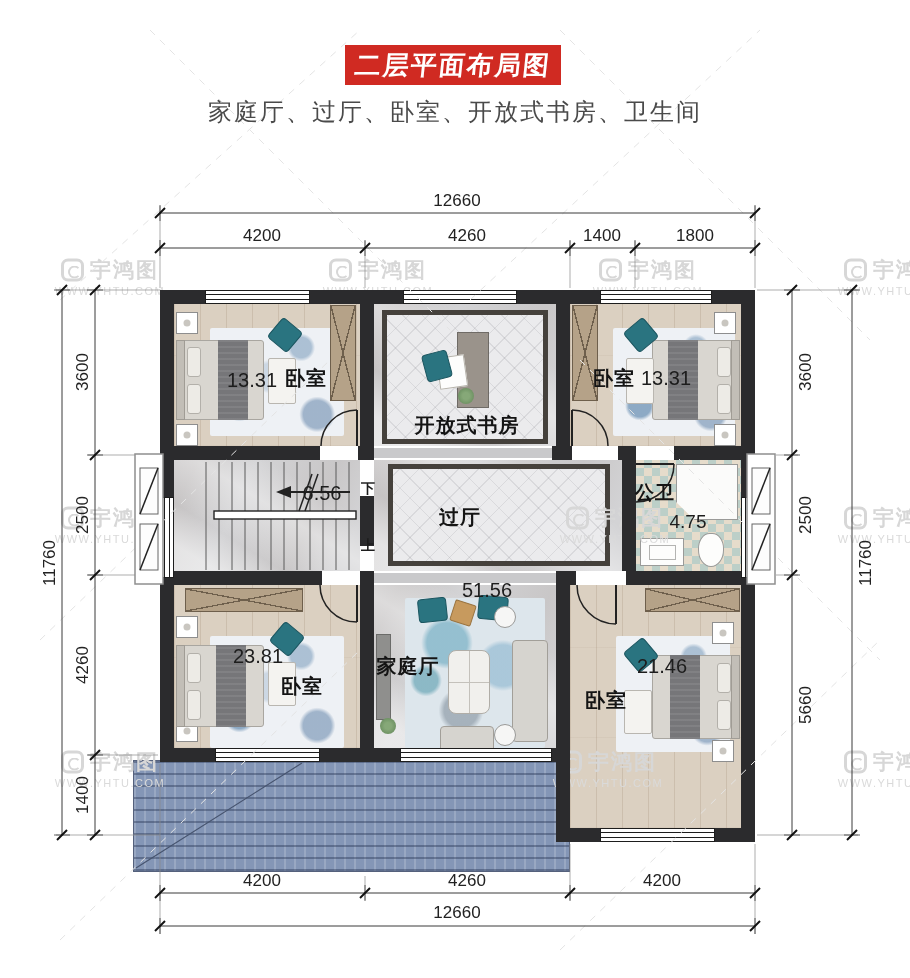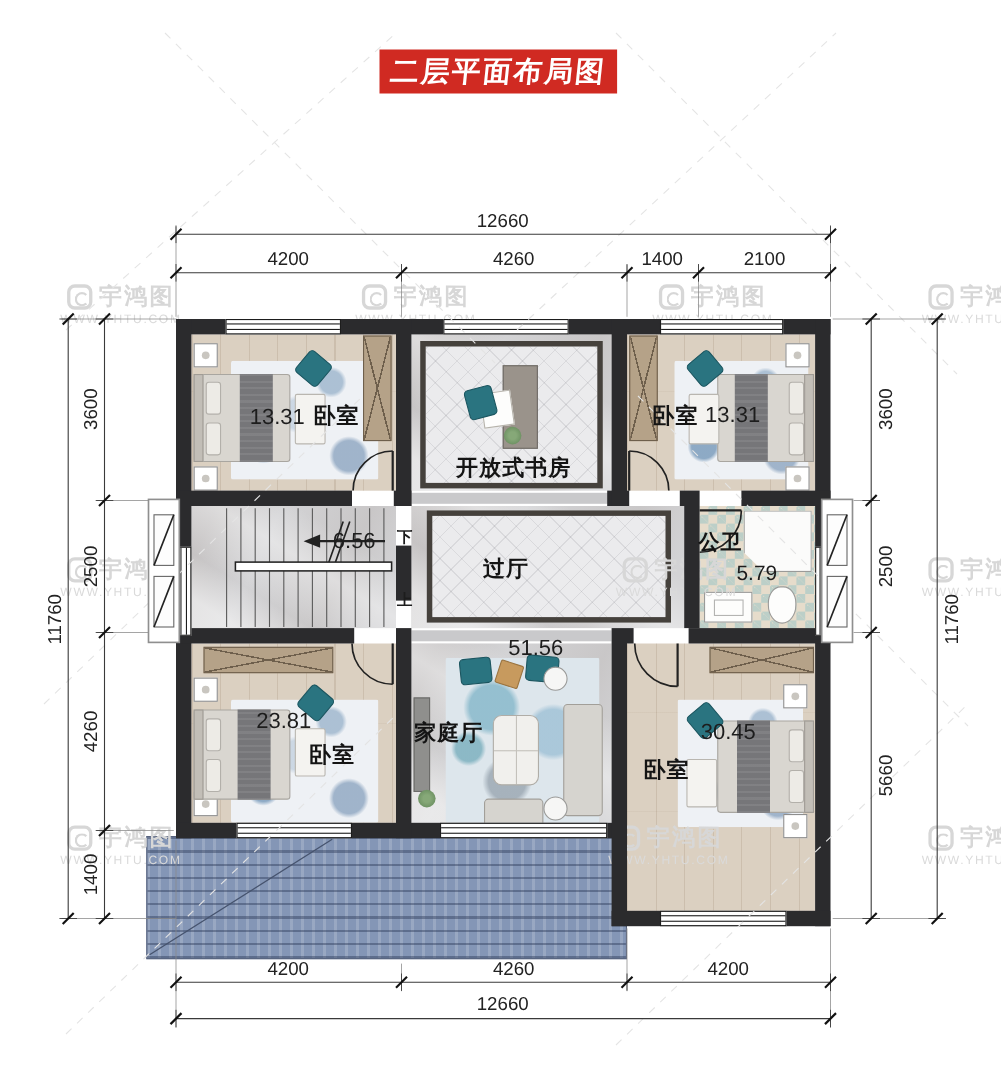--- a/index.html
+++ b/index.html
@@ -104,20 +104,21 @@
   .ridge{stroke:#46536e;stroke-width:1.2;}
 </style>
 </head>
 <body>
 
 <div class="canvas">
 
   <div class="banner">
     <span>二层平面布局图</span>
   </div>
+  <div class="subtitle">家庭厅、过厅、卧室、开放式书房、卫生间</div>
 
   <div class="wm" style="left:110px;top:276px">
     <div class="wm-top">
         <span class="wm-icon"></span>
     <span class="wm-brand">宇鸿图</span>
       </div>
     <div class="wm-url">WWW.YHTU.COM</div>
   </div>
   <div class="wm" style="left:378px;top:276px">
     <div class="wm-top">
@@ -482,33 +483,33 @@
   <span class="rarea" style="left:252px;top:380px">13.31</span>
   <span class="rlabel" style="left:306px;top:378px">卧室</span>
   <span class="rlabel" style="left:467px;top:425px">开放式书房</span>
   <span class="rlabel" style="left:614px;top:378px">卧室</span>
   <span class="rarea" style="left:666px;top:378px">13.31</span>
   <span class="rarea" style="left:322px;top:493px">6.56</span>
   <span class="rsmall" style="left:368px;top:489px">下</span>
   <span class="rsmall" style="left:368px;top:546px">上</span>
   <span class="rlabel" style="left:460px;top:517px">过厅</span>
   <span class="rlabel" style="left:655px;top:493px;font-size:19px">公卫</span>
-  <span class="rarea" style="left:688px;top:522px;font-size:19px">5.79</span>
+  <span class="rarea" style="left:688px;top:522px;font-size:19px">4.75</span>
   <span class="rarea" style="left:487px;top:590px">51.56</span>
   <span class="rlabel" style="left:408px;top:666px">家庭厅</span>
   <span class="rarea" style="left:258px;top:656px">23.81</span>
   <span class="rlabel" style="left:302px;top:686px">卧室</span>
-  <span class="rarea" style="left:662px;top:666px">30.45</span>
+  <span class="rarea" style="left:662px;top:666px">21.46</span>
   <span class="rlabel" style="left:606px;top:700px">卧室</span>
 
   <span class="dimlab" style="left:457px;top:201px">12660</span>
   <span class="dimlab" style="left:262px;top:236px">4200</span>
   <span class="dimlab" style="left:467px;top:236px">4260</span>
   <span class="dimlab" style="left:602px;top:236px">1400</span>
-  <span class="dimlab" style="left:695px;top:236px">2100</span>
+  <span class="dimlab" style="left:695px;top:236px">1800</span>
   <span class="dimlab" style="left:262px;top:881px">4200</span>
   <span class="dimlab" style="left:467px;top:881px">4260</span>
   <span class="dimlab" style="left:662px;top:881px">4200</span>
   <span class="dimlab" style="left:457px;top:913px">12660</span>
   <span class="dimlab v" style="left:50px;top:563px">11760</span>
   <span class="dimlab v" style="left:83px;top:372px">3600</span>
   <span class="dimlab v" style="left:83px;top:515px">2500</span>
   <span class="dimlab v" style="left:83px;top:665px">4260</span>
   <span class="dimlab v" style="left:83px;top:795px">1400</span>
   <span class="dimlab v" style="left:806px;top:372px">3600</span>

